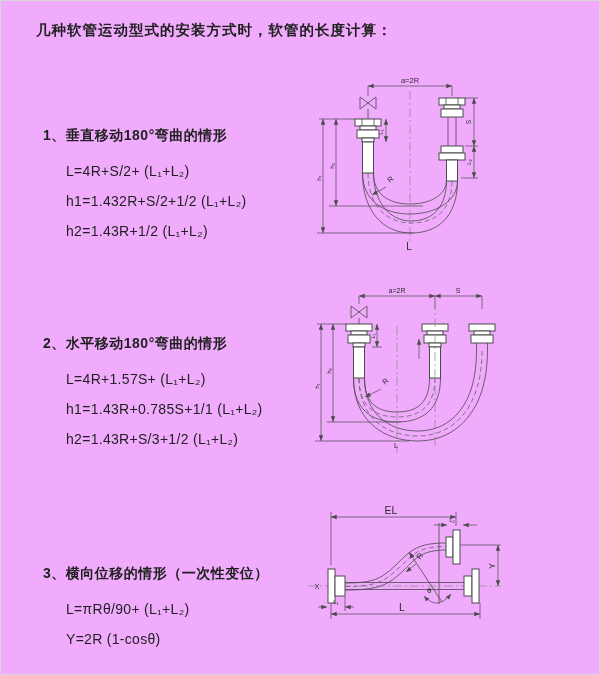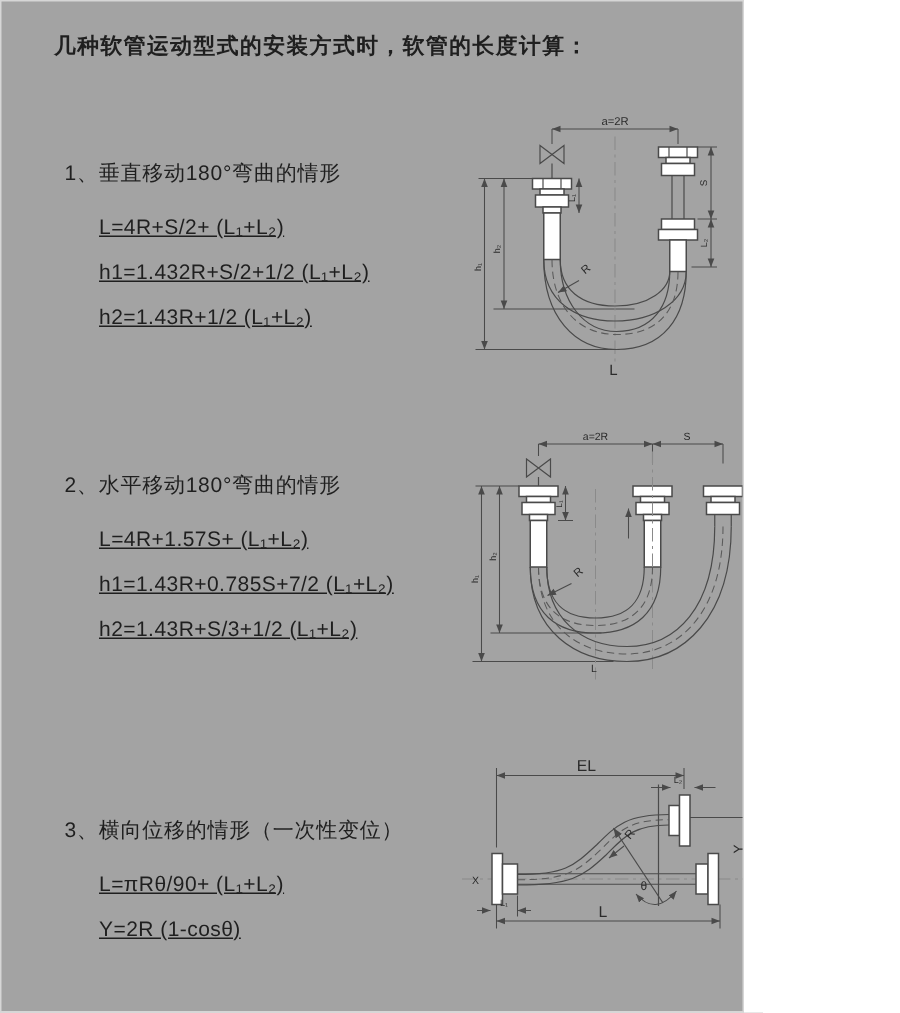--- a/index.html
+++ b/index.html
@@ -1,24 +1,24 @@
 <!DOCTYPE html>
 <html><head>
 <meta charset="utf-8">
 <style>
   html,body{margin:0;padding:0;background:#fff;}
   #page{
-    position:relative;width:496px;height:675px;background:#a3a3a3;
+    position:relative;width:600px;height:675px;background:#f0abfc;
     font-family:"Liberation Sans","DejaVu Sans",sans-serif;color:#1f1f1f;
     border:1px solid #d6d6d6;box-sizing:border-box;overflow:hidden;
   }
   .title{position:absolute;left:35px;top:20px;font-size:14.5px;font-weight:bold;letter-spacing:1px;}
   .section{position:absolute;left:42px;}
-  .sec-head{font-size:14px;font-weight:normal;letter-spacing:0.5px;white-space:nowrap;}
-  .formulas{margin:11px 0 0 23px;text-decoration:underline;}
+  .sec-head{font-size:14px;font-weight:bold;letter-spacing:0.5px;white-space:nowrap;margin-top:20px;}
+  .formulas{margin:11px 0 0 23px;}
   .formula{font-size:14px;line-height:30px;white-space:nowrap;letter-spacing:0.3px;}
   .diagram{position:absolute;}
   .fin{stroke:#4a4a4a;stroke-width:0.8;fill:none;}
   .part{stroke:#4a4a4a;stroke-width:1;fill:#fff;}
   .dim{stroke:#4a4a4a;stroke-width:0.7;fill:none;}
   .cl{stroke:#8a8a8a;stroke-width:0.7;fill:none;stroke-dasharray:9 3 2 3;}
   .dsh{stroke:#5a5a5a;stroke-width:0.7;fill:none;stroke-dasharray:5 3;}
   .dl{fill:#2b2b2b;font-family:"Liberation Sans","DejaVu Sans",sans-serif;}
   .arrowfill{fill:#4a4a4a;}
 </style>
@@ -39,21 +39,21 @@
       <div class="formula">h2=1.43R+1/2 (L₁+L₂)</div>
     </div>
   </div>
 
   <div class="section" style="top:314px;">
     <div class="sec-head">
       <span>2、</span><span>水平移动180°弯曲的情形</span>
     </div>
     <div class="formulas">
       <div class="formula">L=4R+1.57S+ (L₁+L₂)</div>
-      <div class="formula">h1=1.43R+0.785S+7/2 (L₁+L₂)</div>
+      <div class="formula">h1=1.43R+0.785S+1/1 (L₁+L₂)</div>
       <div class="formula">h2=1.43R+S/3+1/2 (L₁+L₂)</div>
     </div>
   </div>
 
   <div class="section" style="top:544px;">
     <div class="sec-head">
       <span>3、</span><span>横向位移的情形（一次性变位）</span>
     </div>
     <div class="formulas">
       <div class="formula">L=πRθ/90+ (L₁+L₂)</div>

